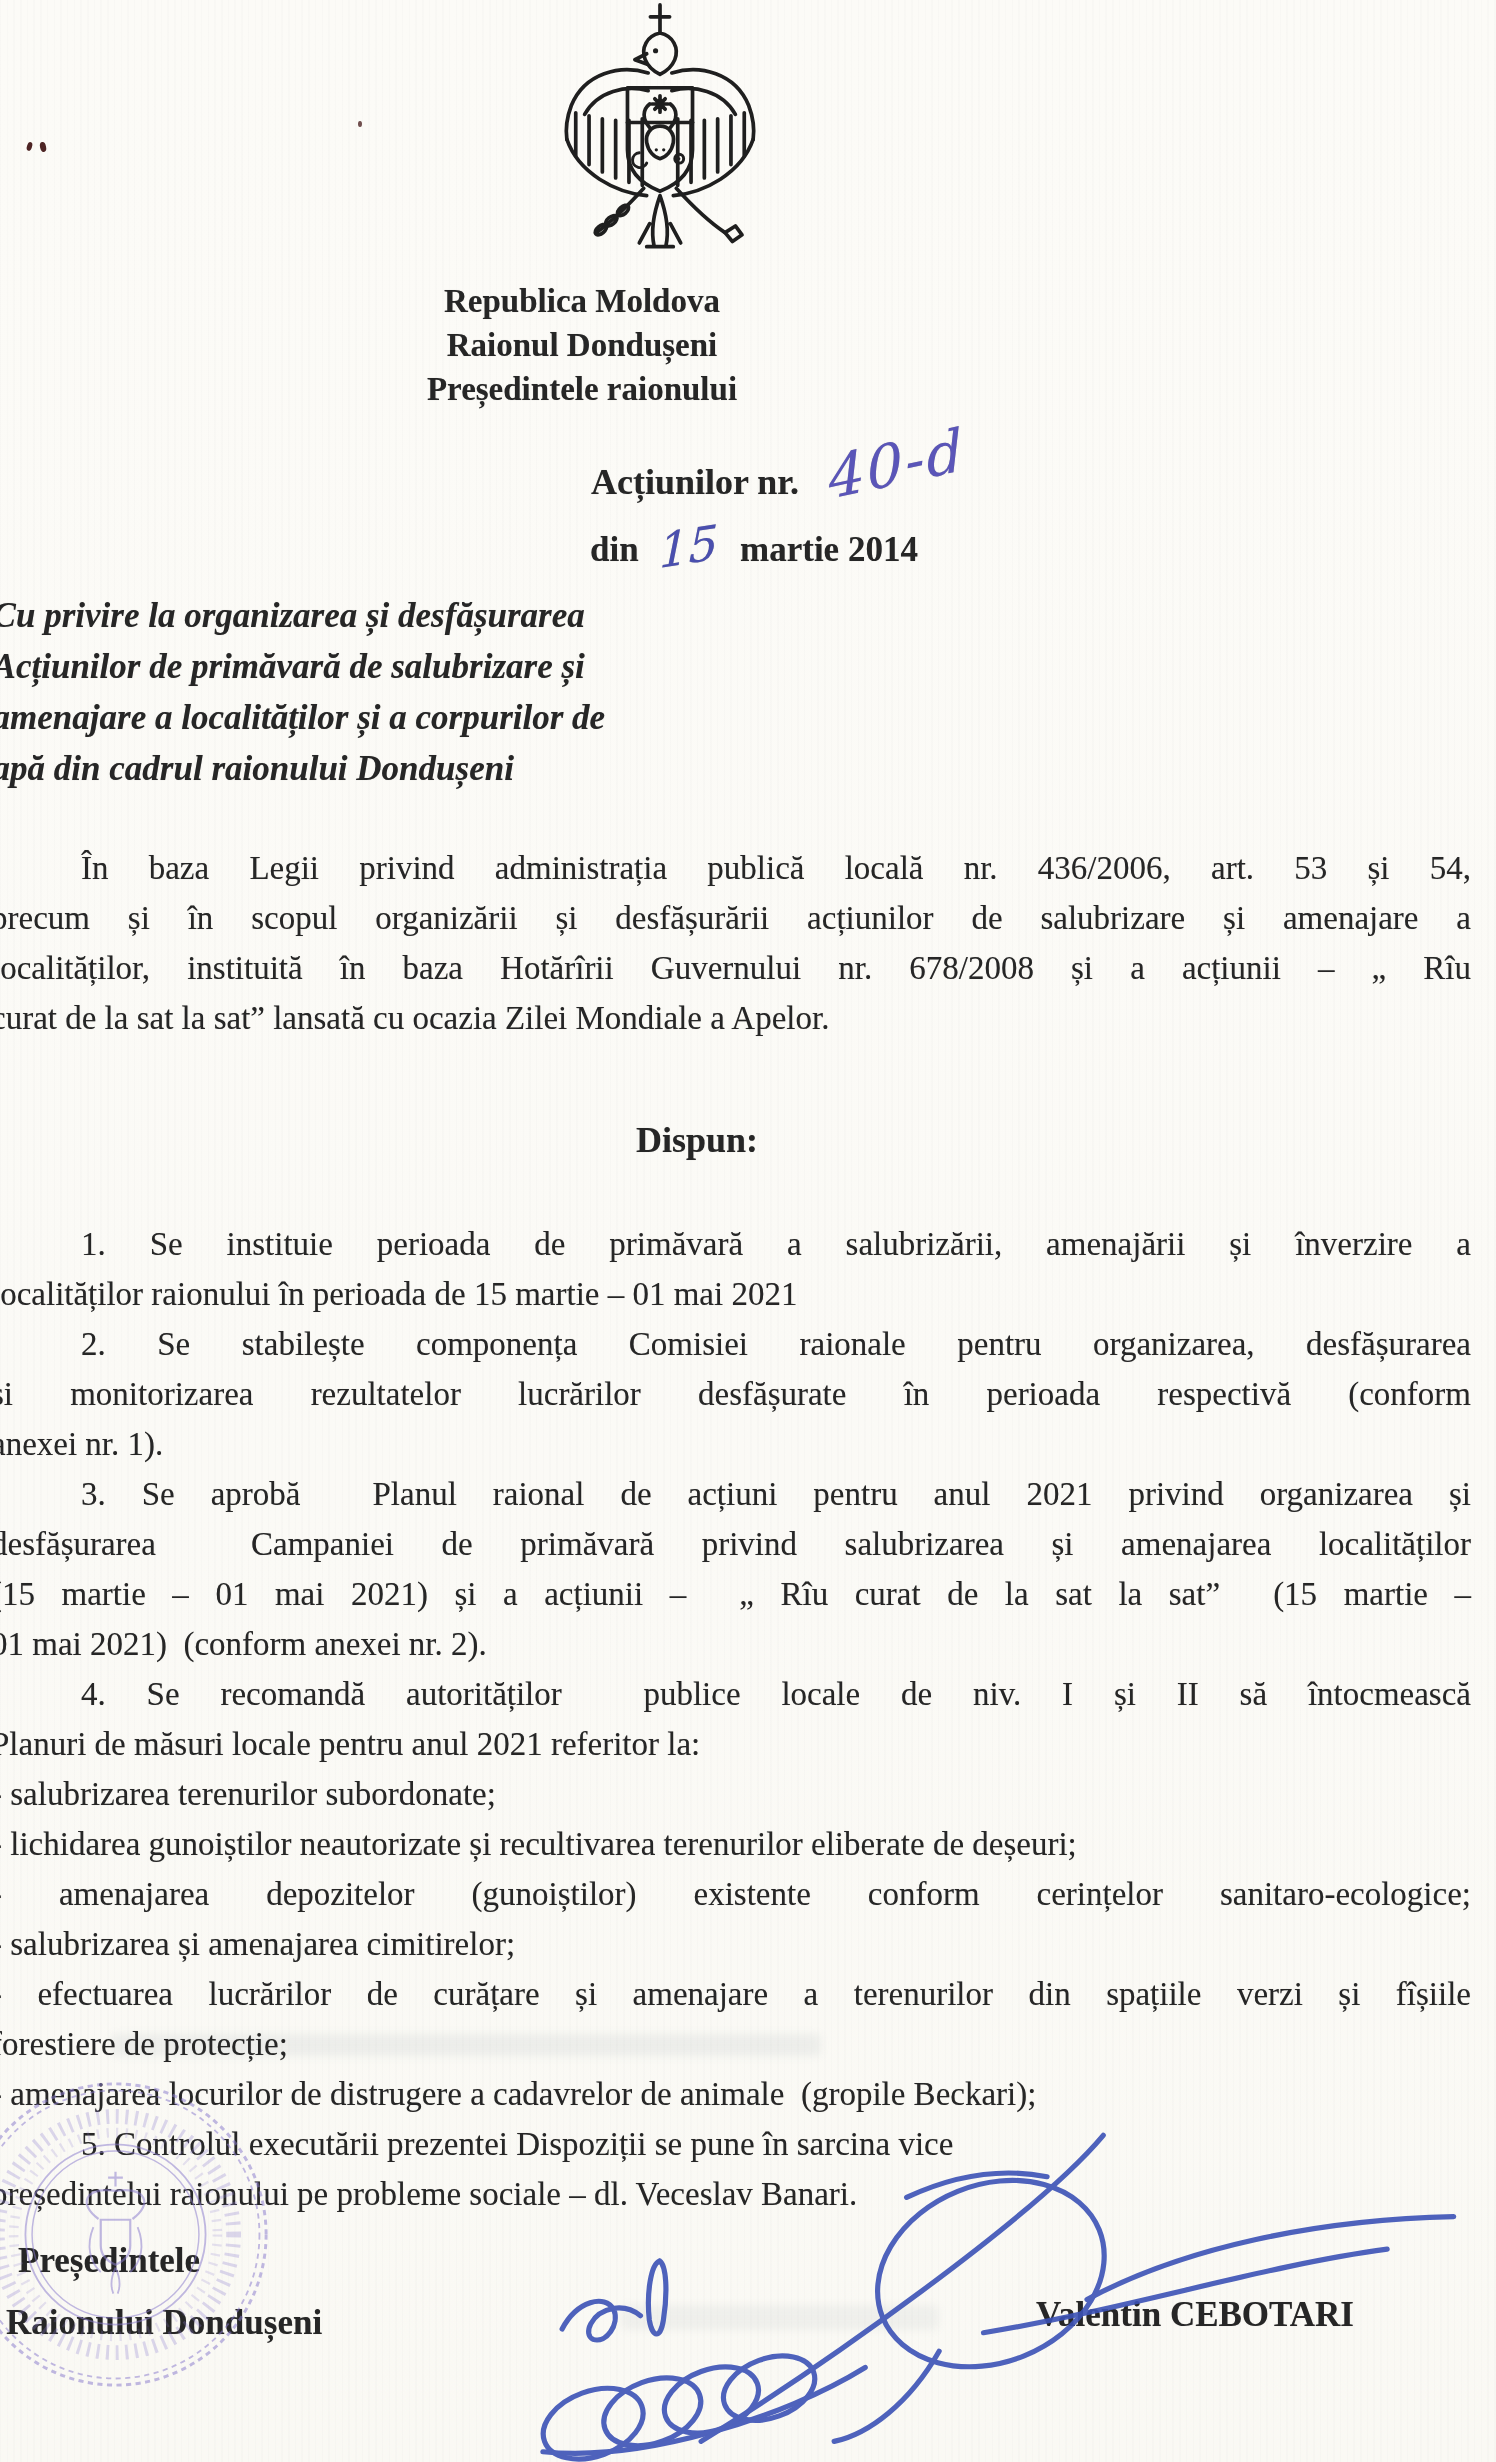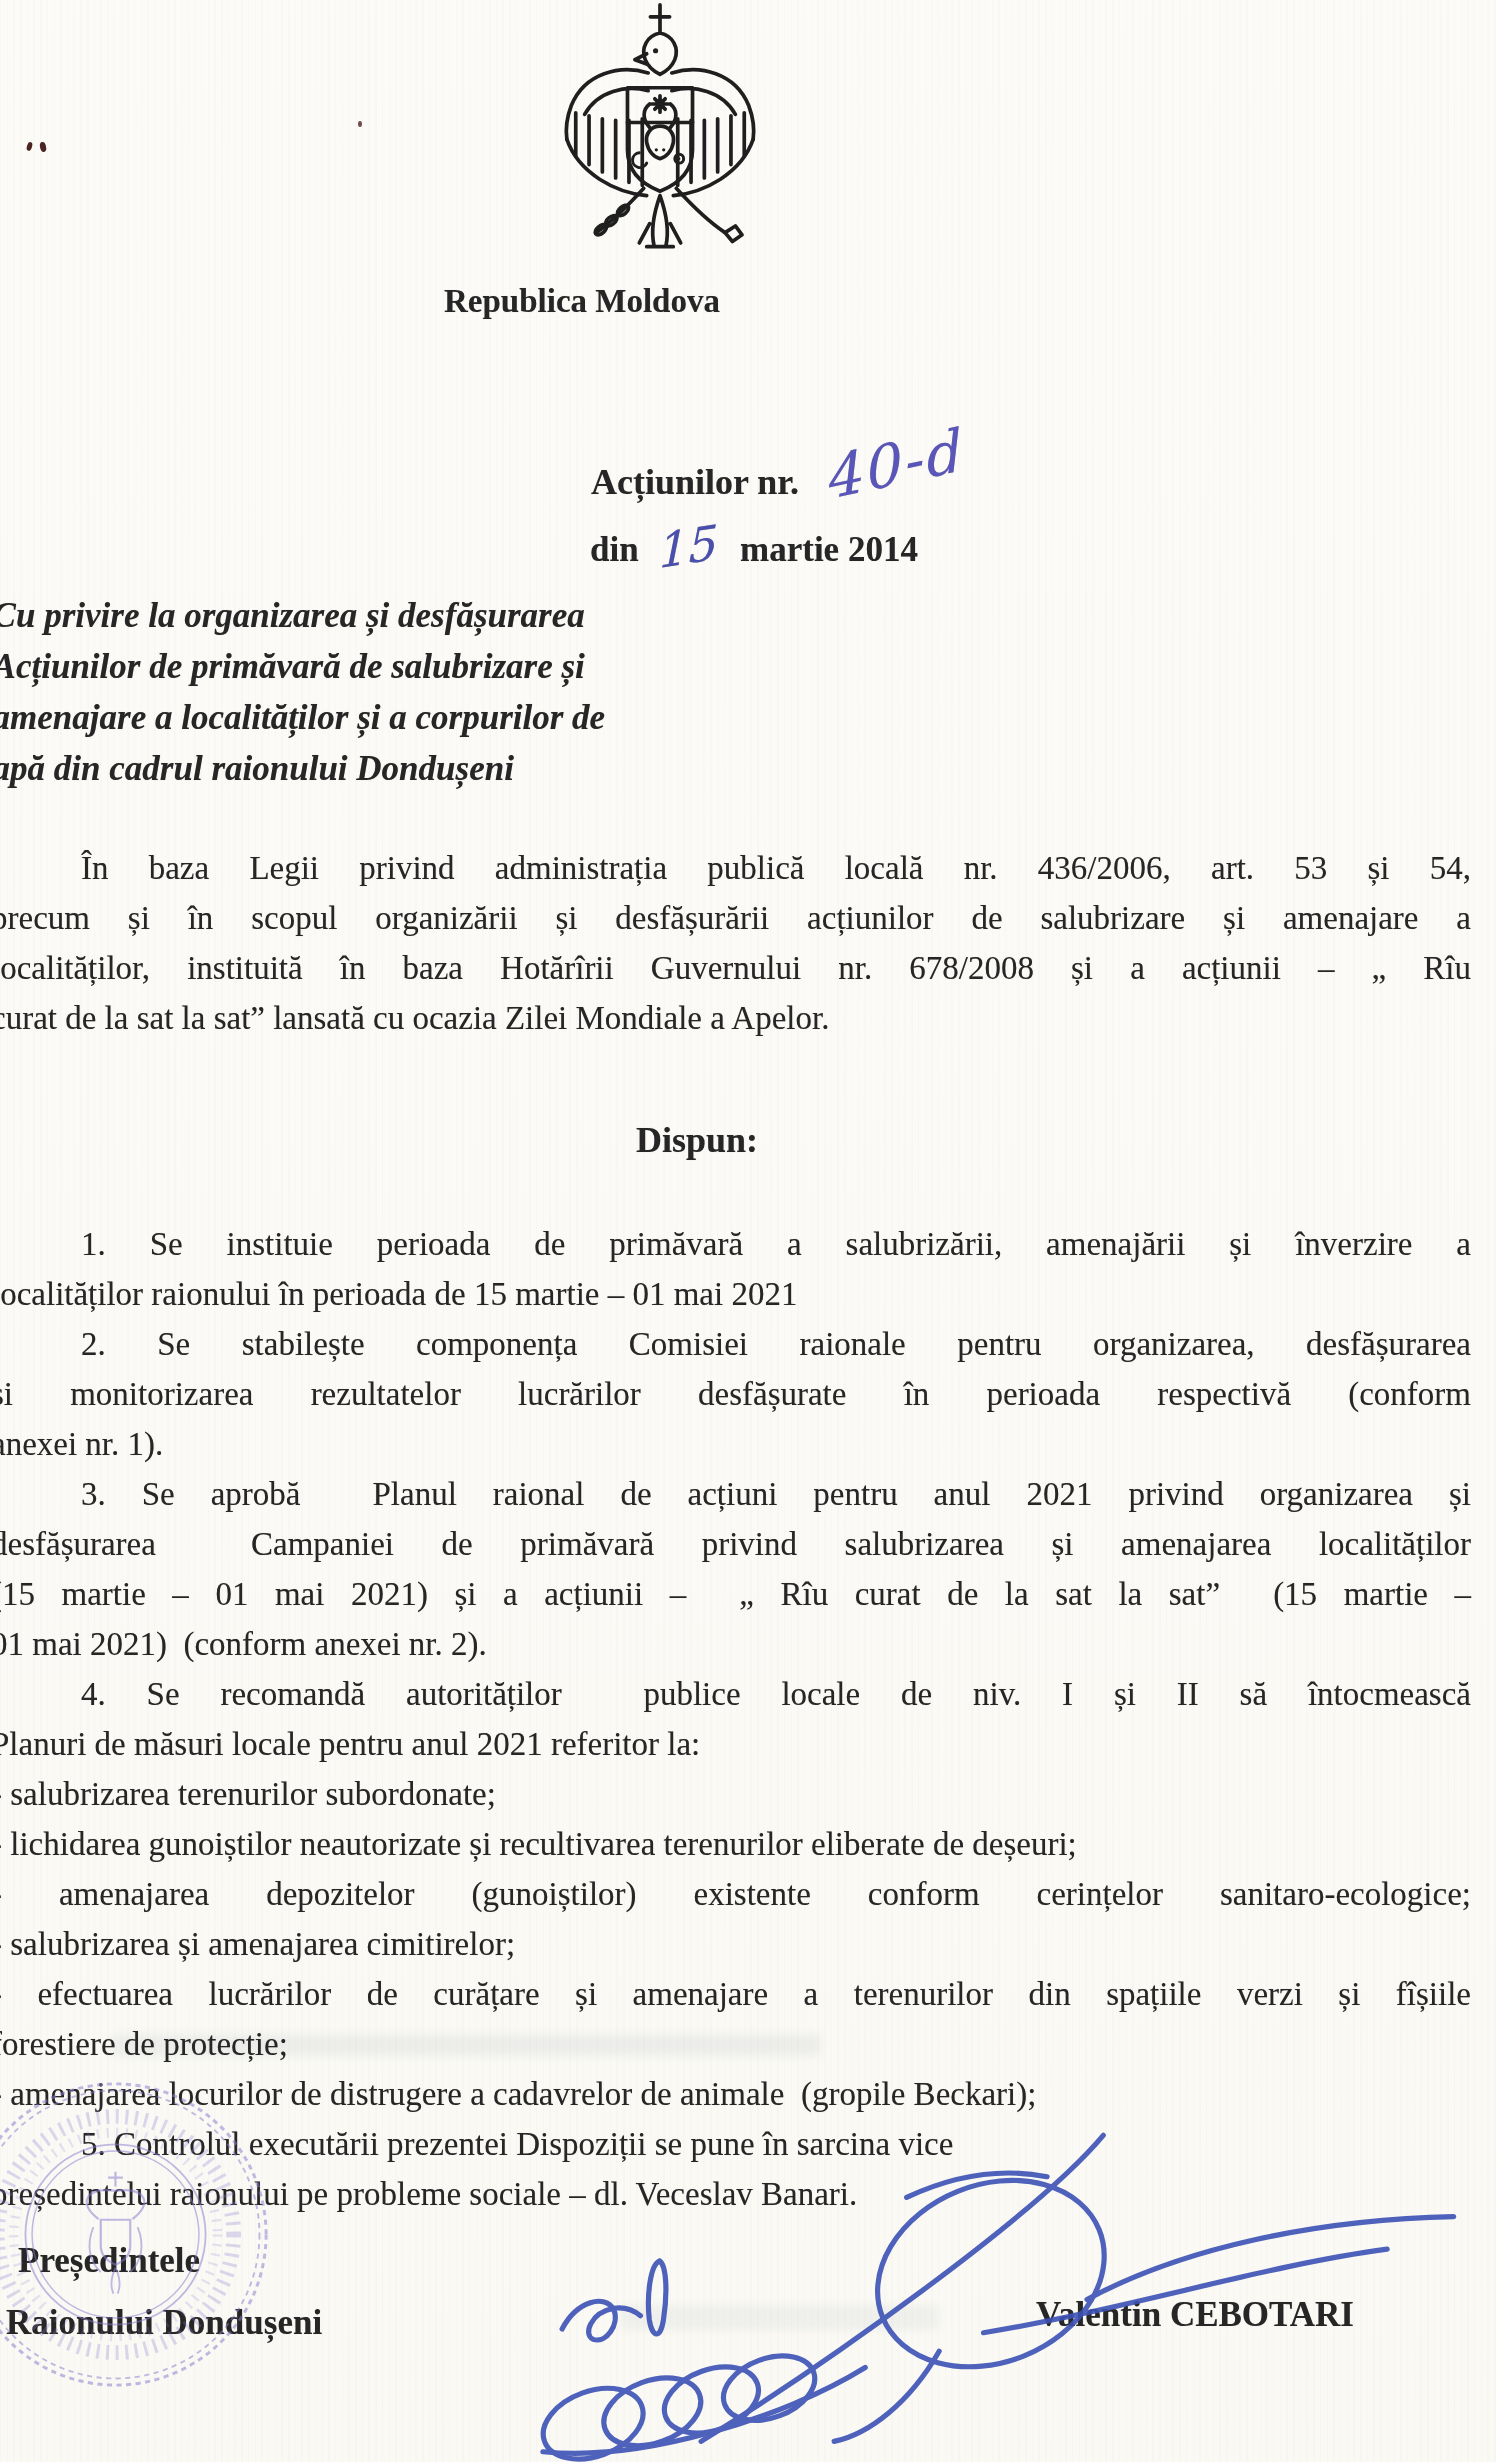--- a/index.html
+++ b/index.html
@@ -99,20 +99,22 @@
     <circle cx="145" cy="200" r="2.2" fill="#1f1f1f" stroke="none"></circle>
     <circle cx="155" cy="200" r="2.2" fill="#1f1f1f" stroke="none"></circle>
     <path d="M122,204 a10,10 0 1 0 10,14" stroke-width="4"></path>
     <circle cx="176" cy="212" r="6" stroke-width="4"></circle>
     <circle cx="176" cy="212" r="1.6" fill="#1f1f1f" stroke="none"></circle>
   </g>
 </svg>
 
 <div class="header-block doc-text">
   <div class="header-line">Republica Moldova</div>
+  <div class="header-line">Raionul Dondușeni</div>
+  <div class="header-line">Președintele raionului</div>
 </div>
 
 <div class="order-line doc-text">
   <span>Acțiunilor nr.</span>
   <span class="hw hw-nr">40-d</span>
 </div>
 <div class="date-line doc-text">
   <span>din</span>
   <span class="hw hw-day">15</span>
   <span>martie 2014</span>

